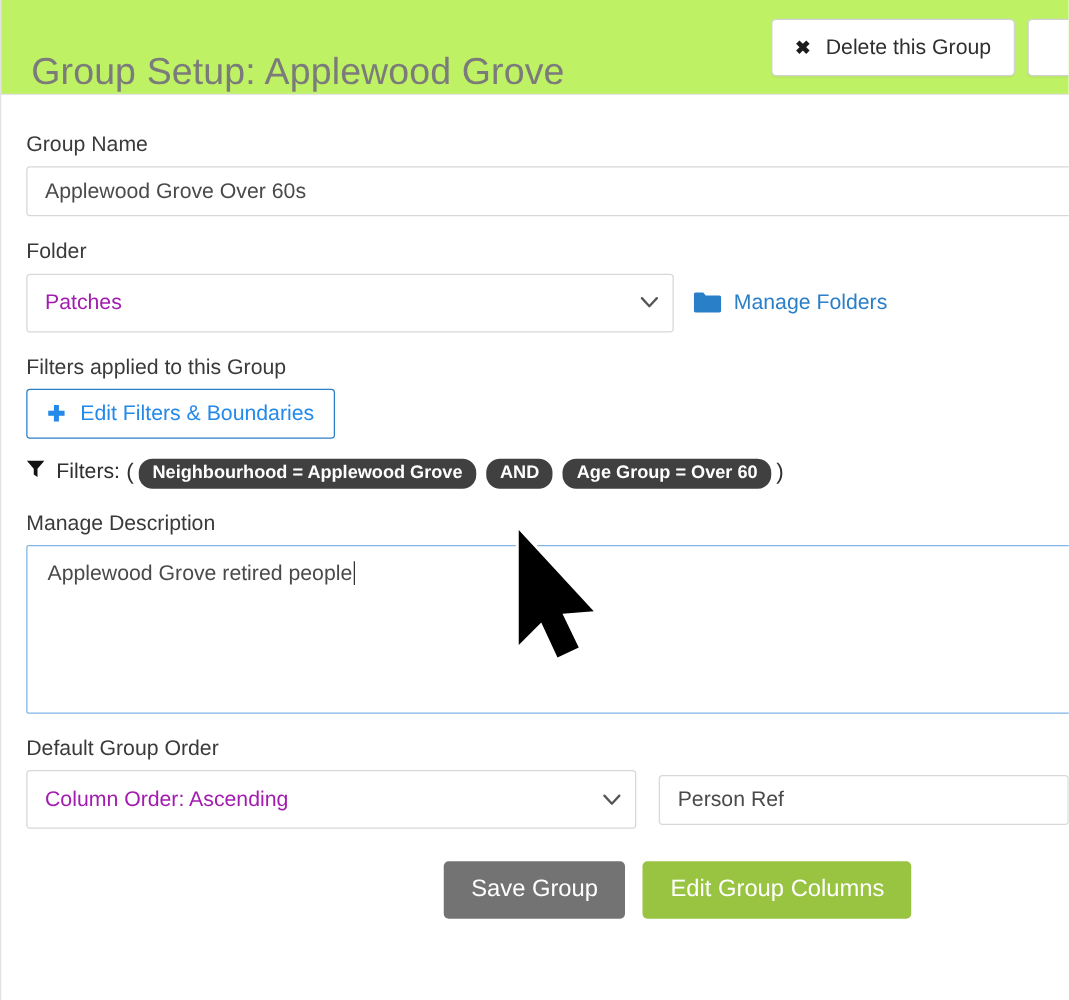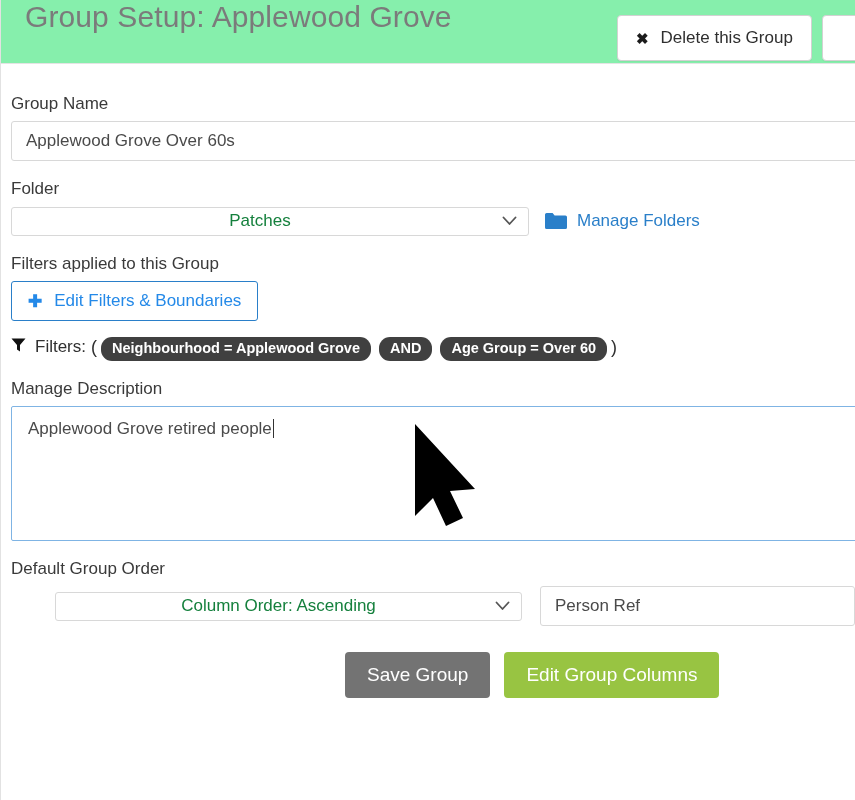--- a/index.html
+++ b/index.html
@@ -20,26 +20,26 @@
     width: 855px;
     height: 800px;
     position: relative;
     box-sizing: border-box;
     border-left: 1px solid #e2e2e2;
     background: #fff;
   }
 
   
   .header {
-    height: 64px;
+    height: 76px;
     box-sizing: border-box;
     border-bottom: 1px solid #e4e4e4;
-    background: #86efac;
-    display: flex;
-    align-items: flex-start;
+    background: #bef264;
+    display: flex;
+    align-items: flex-end;
     padding: 0 0 0 24px;
     position: relative;
     overflow: hidden;
   }
   .page-title {
     font-size: 30px;
     color: #7b7b7b;
     font-weight: normal;
     white-space: nowrap;
     letter-spacing: 0.1px;
@@ -75,21 +75,21 @@
     color: #1b1b1b;
     line-height: 1;
   }
   .btn-secondary-stub {
     width: 40px;
     padding: 0;
   }
 
   
   .content {
-    padding: 30px 0 0 10px;
+    padding: 30px 0 0 20px;
     position: relative;
   }
   .field-label {
     font-size: 17px;
     color: #3a3a3a;
     margin-bottom: 7px;
     line-height: 1.2;
   }
   .block { margin-bottom: 18px; }
 
@@ -103,32 +103,31 @@
     color: #4a4a4a;
     padding: 0 14px;
     font-family: "Liberation Sans", sans-serif;
     outline: none;
   }
   .input-wide { width: 850px; }
 
   .select-wrap { position: relative; display: inline-block; }
   .select-box {
     box-sizing: border-box;
-    height: 29px;
+    height: 47px;
     border: 1px solid #d8d8d8;
     border-radius: 3px;
     background: #fff;
     font-size: 17px;
-    color: #15803d;
+    color: #a21caf;
     padding: 0 34px 0 14px;
     display: flex;
     align-items: center;
     cursor: pointer;
     white-space: nowrap;
-    justify-content: center;
   }
   .chevron {
     position: absolute;
     right: 12px;
     top: 50%;
     transform: translateY(-50%);
     pointer-events: none;
     line-height: 0;
   }
   .chevron svg { display: block; }
@@ -205,21 +204,21 @@
   .caret {
     display: inline-block;
     width: 1px;
     height: 19px;
     background: #333;
     vertical-align: -4px;
     margin-left: 1px;
   }
 
   .order-row { display: flex; align-items: center; gap: 18px; }
-  .order-select { width: 508px; margin-left: 44px; }
+  .order-select { width: 508px; }
   .person-ref-input { width: 340px; }
 
   .buttons-row {
     display: flex;
     gap: 14px;
     margin-top: 26px;
     padding-left: 334px;
   }
   .btn-primary {
     background: #737373;

